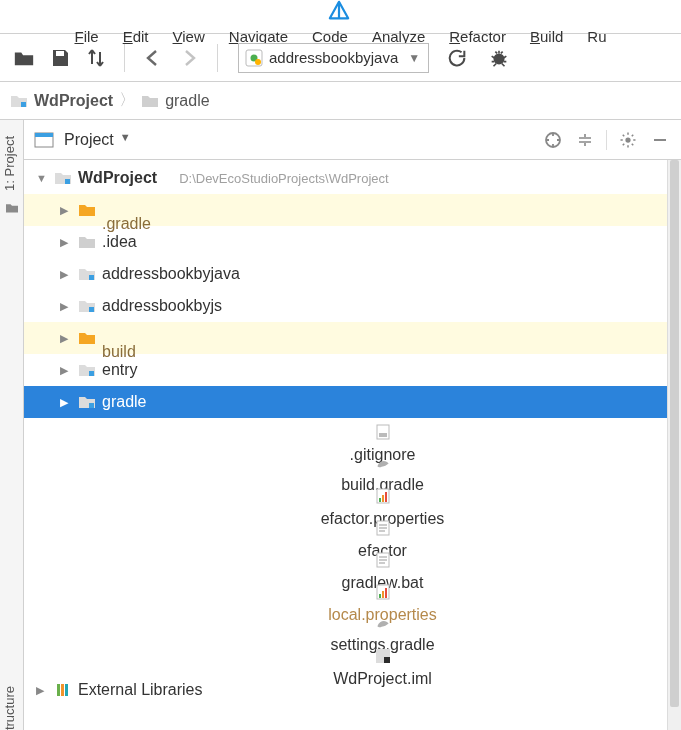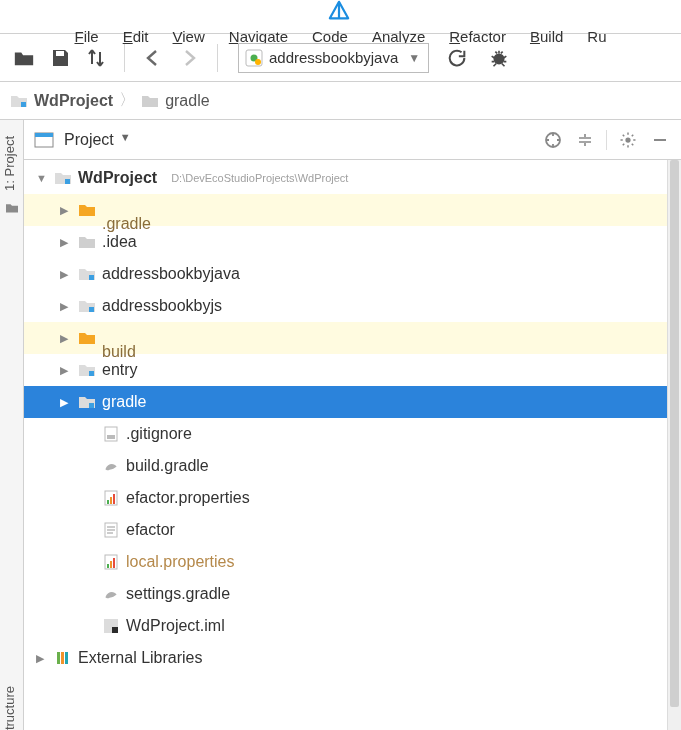--- a/index.html
+++ b/index.html
@@ -137,24 +137,24 @@
     display:flex; align-items:center;
     height:32px;
     padding-left:12px;
     gap:6px;
     white-space:nowrap;
   }
   .node .exp {
     width:12px; display:inline-block; color:#888; font-size:11px;
   }
   .node .lbl { color:#333; }
-  .node .path { color:#a0a0a0; margin-left:8px; font-size:11px; }
+  .node .path { color:#a0a0a0; margin-left:16px; font-size:13px; }
 
   .node.d1 { padding-left:36px; }
-  .node.d2 { padding-left:60px; }
+  .node.d2 { padding-left:60px;flex-direction:column; }
 
   .node.highlighted { background:#fffbe0; }
   .node.highlighted .lbl { color:#8a6d3b;margin-top:28px; }
 
   .node.selected { background:#2b83db; }
   .node.selected .lbl { color:#fff; }
   .node.selected .exp { color:#fff; }
 
   .ficon { width:18px; height:18px; display:inline-flex; align-items:center; justify-content:center; }
 
@@ -441,20 +441,30 @@
                 <path d="M3 5h8M3 8h8M3 11h6" stroke="#999"></path>
               </svg>
             </span>
             <span class="lbl">efactor</span>
           </div>
           <div class="node d2">
             <span class="exp"></span>
             <span class="ficon">
               <svg width="14" height="16" viewBox="0 0 14 16">
                 <rect x="1" y="1" width="12" height="14" fill="#fff" stroke="#bbb"></rect>
+                <path d="M3 5h8M3 8h8M3 11h6" stroke="#999"></path>
+              </svg>
+            </span>
+            <span class="lbl">gradlew.bat</span>
+          </div>
+          <div class="node d2">
+            <span class="exp"></span>
+            <span class="ficon">
+              <svg width="14" height="16" viewBox="0 0 14 16">
+                <rect x="1" y="1" width="12" height="14" fill="#fff" stroke="#bbb"></rect>
                 <rect x="3" y="10" width="2" height="4" fill="#4caf50"></rect>
                 <rect x="6" y="7" width="2" height="7" fill="#f0932b"></rect>
                 <rect x="9" y="4" width="2" height="10" fill="#e74c3c"></rect>
               </svg>
             </span>
             <span class="lbl" style="color: rgb(181, 137, 75);">local.properties</span>
           </div>
           <div class="node d2">
             <span class="exp"></span>
             <span class="ficon">

